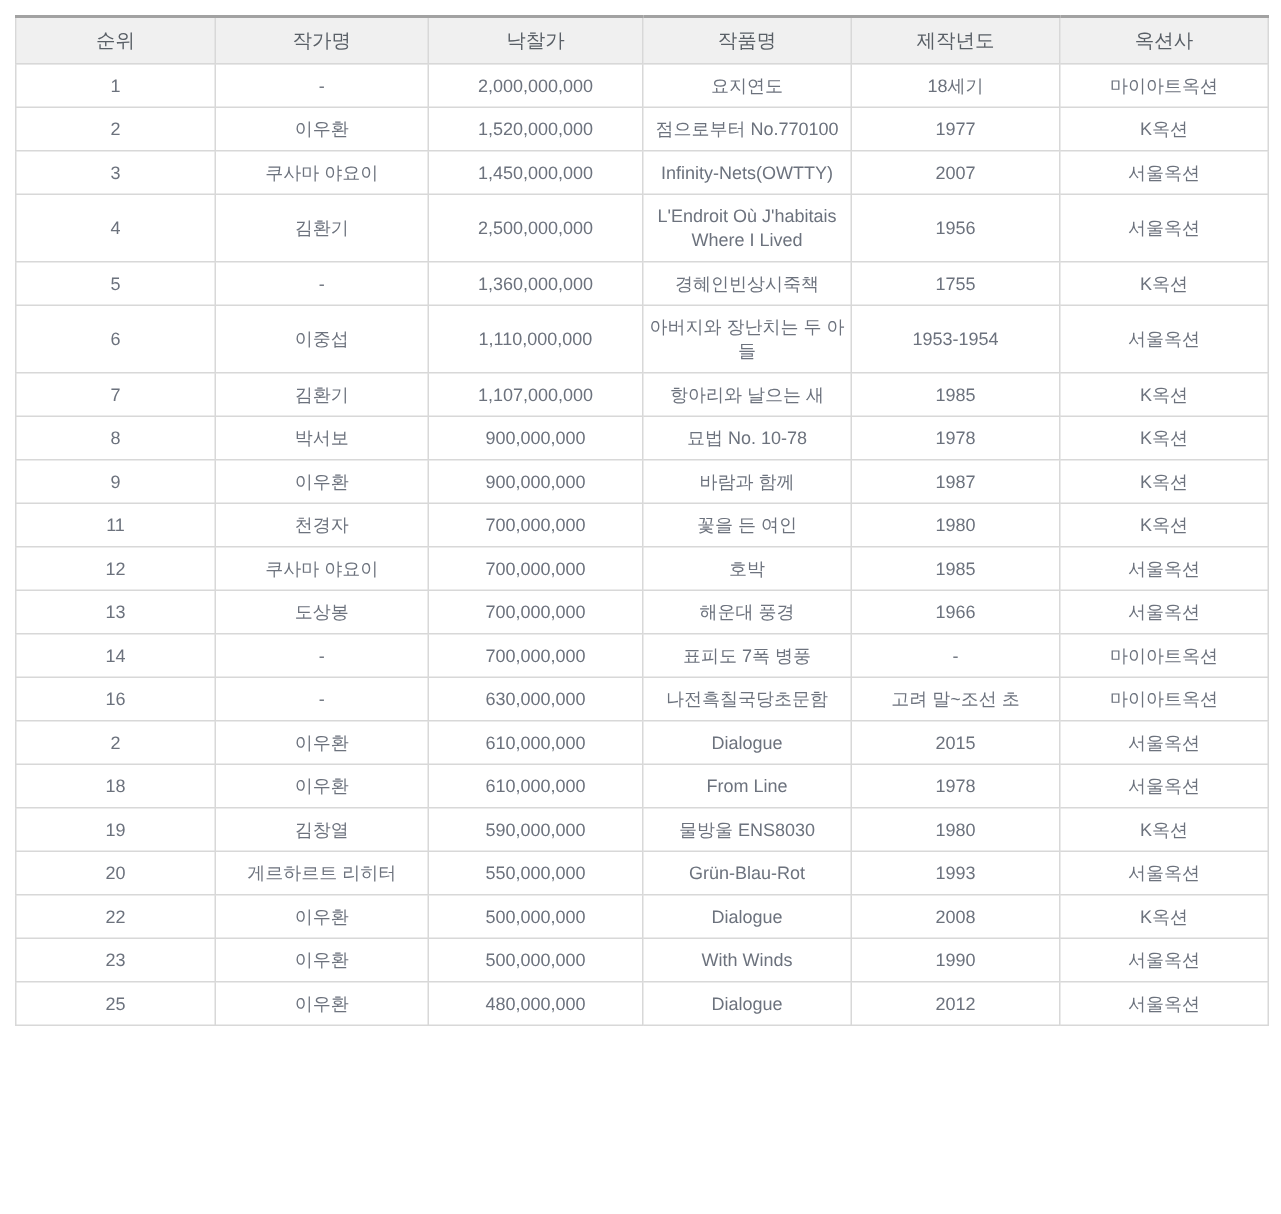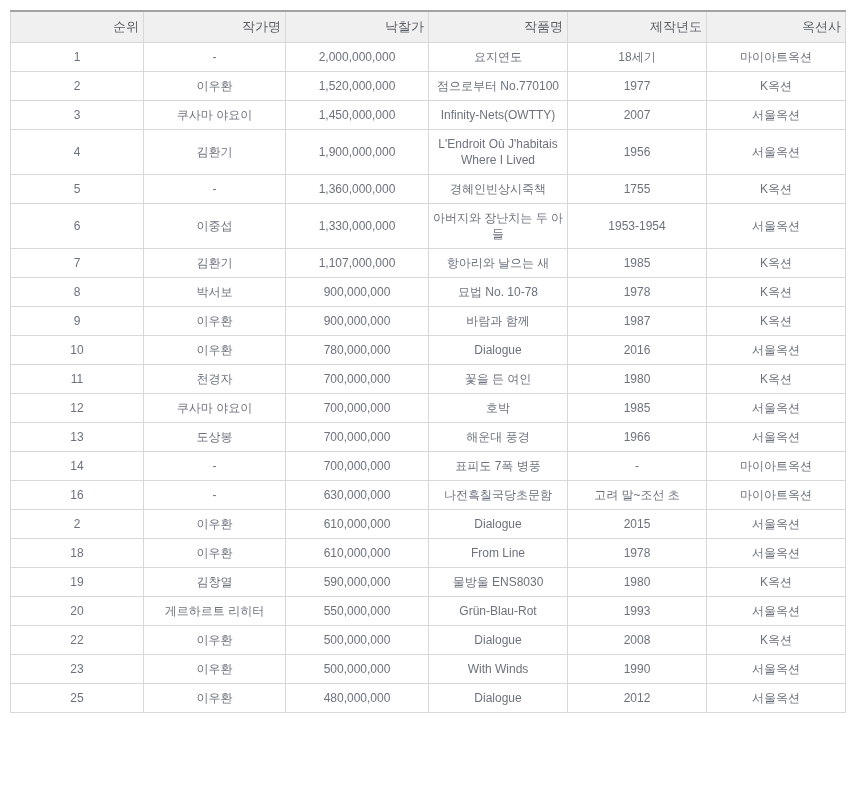--- a/index.html
+++ b/index.html
@@ -23,21 +23,21 @@
   }
   table.auction-table th {
     background: #f0f0f0;
     border: 1px solid #d8d8d8;
     border-top: 2px solid #a2a2a2;
     color: #595f66;
     font-size: 13px;
     font-weight: 400;
     line-height: 16px;
     padding: 7px 4px;
-    text-align: right;
+    text-align: center;
   }
   table.auction-table td {
     border: 1px solid #d8d8d8;
     color: #6c727d;
     font-size: 12px;
     line-height: 16px;
     padding: 6px 5px;
     text-align: center;
     white-space: nowrap;
     overflow: hidden;
@@ -94,37 +94,37 @@
           <td class="col-rank">3</td>
           <td class="col-artist">쿠사마 야요이</td>
           <td class="col-hammer-price">1,450,000,000</td>
           <td class="col-artwork-title">Infinity-Nets(OWTTY)</td>
           <td class="col-production-year">2007</td>
           <td class="col-auction-house">서울옥션</td>
         </tr>
         <tr>
           <td class="col-rank">4</td>
           <td class="col-artist">김환기</td>
-          <td class="col-hammer-price">1,900,000,000</td>
+          <td class="col-hammer-price">2,500,000,000</td>
           <td class="col-artwork-title">L'Endroit Où J'habitais Where I Lived</td>
           <td class="col-production-year">1956</td>
           <td class="col-auction-house">서울옥션</td>
         </tr>
         <tr>
           <td class="col-rank">5</td>
           <td class="col-artist">-</td>
           <td class="col-hammer-price">1,360,000,000</td>
           <td class="col-artwork-title">경혜인빈상시죽책</td>
           <td class="col-production-year">1755</td>
           <td class="col-auction-house">K옥션</td>
         </tr>
         <tr>
           <td class="col-rank">6</td>
           <td class="col-artist">이중섭</td>
-          <td class="col-hammer-price">1,330,000,000</td>
+          <td class="col-hammer-price">1,110,000,000</td>
           <td class="col-artwork-title">아버지와 장난치는 두 아들</td>
           <td class="col-production-year">1953-1954</td>
           <td class="col-auction-house">서울옥션</td>
         </tr>
         <tr>
           <td class="col-rank">7</td>
           <td class="col-artist">김환기</td>
           <td class="col-hammer-price">1,107,000,000</td>
           <td class="col-artwork-title">항아리와 날으는 새</td>
           <td class="col-production-year">1985</td>
@@ -138,28 +138,20 @@
           <td class="col-production-year">1978</td>
           <td class="col-auction-house">K옥션</td>
         </tr>
         <tr>
           <td class="col-rank">9</td>
           <td class="col-artist">이우환</td>
           <td class="col-hammer-price">900,000,000</td>
           <td class="col-artwork-title">바람과 함께</td>
           <td class="col-production-year">1987</td>
           <td class="col-auction-house">K옥션</td>
-        </tr>
-        <tr>
-          <td class="col-rank">10</td>
-          <td class="col-artist">이우환</td>
-          <td class="col-hammer-price">780,000,000</td>
-          <td class="col-artwork-title">Dialogue</td>
-          <td class="col-production-year">2016</td>
-          <td class="col-auction-house">서울옥션</td>
         </tr>
         <tr>
           <td class="col-rank">11</td>
           <td class="col-artist">천경자</td>
           <td class="col-hammer-price">700,000,000</td>
           <td class="col-artwork-title">꽃을 든 여인</td>
           <td class="col-production-year">1980</td>
           <td class="col-auction-house">K옥션</td>
         </tr>
         <tr>

